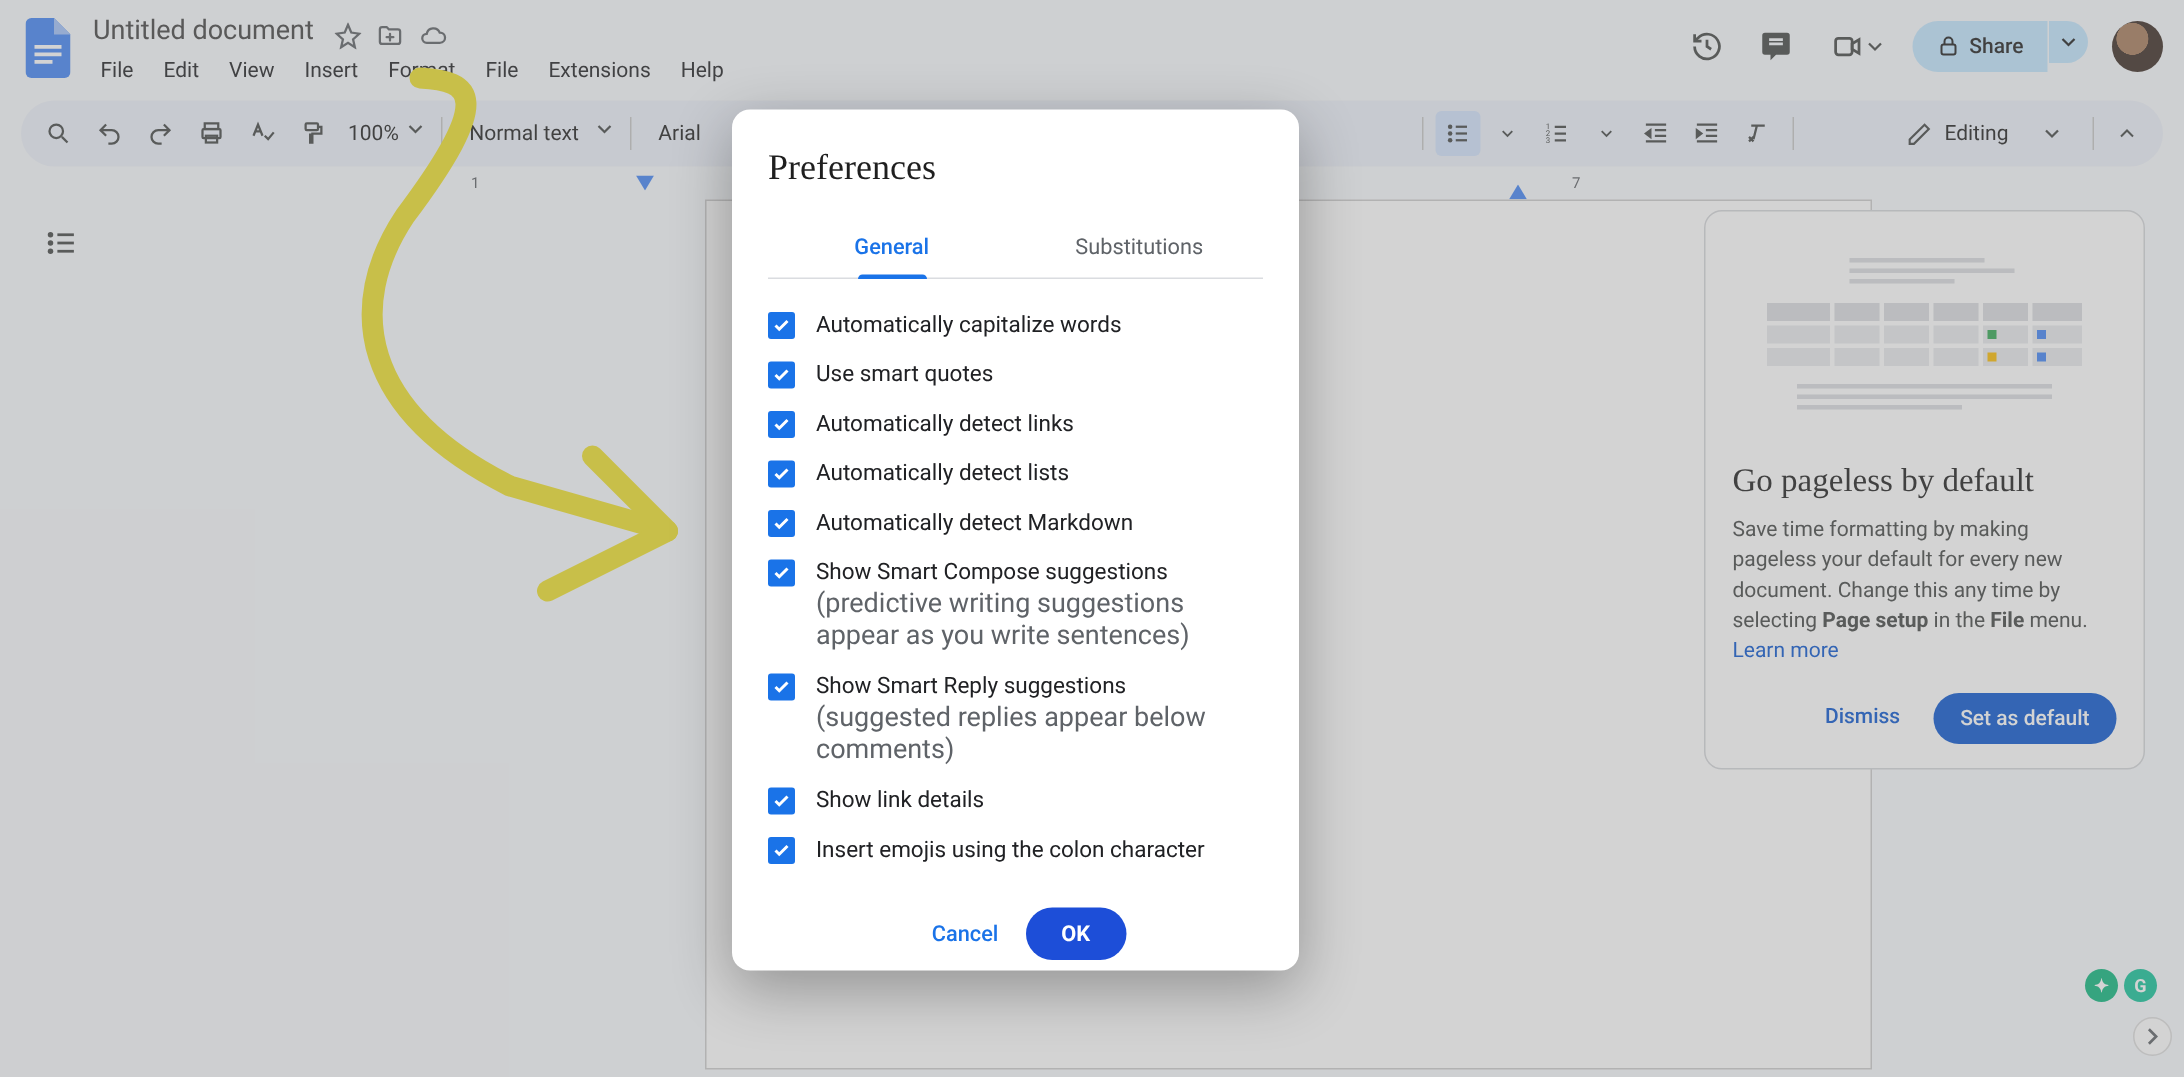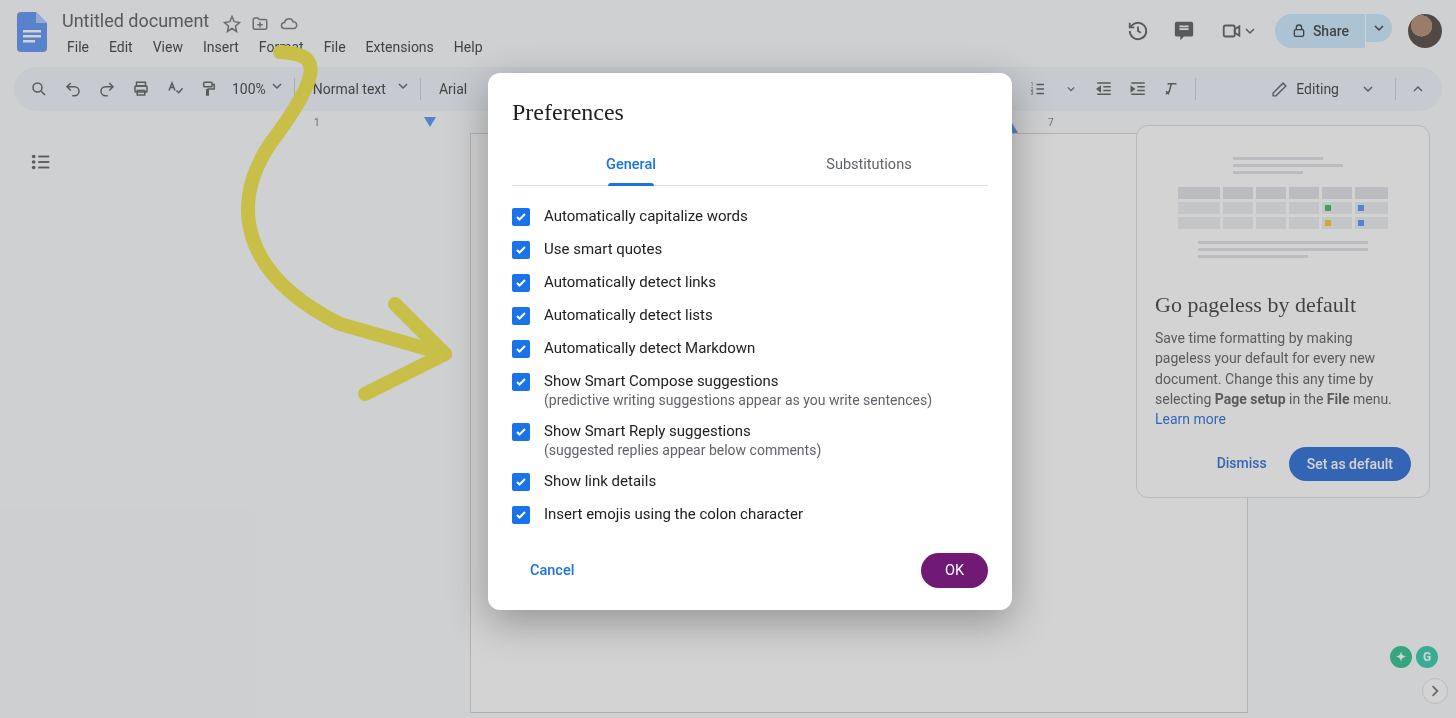--- a/index.html
+++ b/index.html
@@ -33,42 +33,42 @@
   .ruler{height:18px;margin:4px 14px 0 54px;position:relative;color:#5f6368;font-size:10px}
   .ruler span{position:absolute;top:2px}
   .vruler{position:absolute;left:14px;top:132px;bottom:0;width:18px;color:#5f6368;font-size:10px}
   .workspace{display:flex;position:relative}
   .side-tab{position:absolute;left:30px;top:18px;color:#444746}
   .page-wrap{flex:1;display:flex;justify-content:center;padding-top:0}
   .page{width:778px;min-height:580px;background:#fff;margin-left:262px;margin-top:0;border:1px solid #ccc;padding:100px 90px 40px 90px;font-family:Arial,sans-serif}
   .page h1{font-size:26px;font-weight:400;color:#000}
   .page ul{margin-top:32px;padding-left:30px;font-size:14.5px;color:#000}
   
-  .card{position:absolute;right:26px;top:125px;width:294px;border:1px solid #d5d7da;border-radius:12px;background:#fff;padding:18px 18px 16px}
+  .card{position:absolute;right:26px;top:140px;width:294px;border:1px solid #d5d7da;border-radius:12px;background:#fff;padding:18px 18px 16px}
   .card-img{height:134px;display:flex;align-items:center;justify-content:center;margin-bottom:14px}
   .card h2{font:400 22px "Google Sans";color:#1f1f1f;margin-bottom:10px}
   .card p{font-size:14px;color:#444746;line-height:1.45}
   .card .actions{display:flex;justify-content:flex-end;gap:10px;margin-top:18px}
   .txt-btn{color:#0b57d0;font-weight:500;padding:8px 12px;border-radius:20px;font-size:14px}
   .primary-btn{background:#0b57d0;color:#fff;font-weight:500;padding:9px 18px;border-radius:20px;font-size:14px}
   
   .anno{position:absolute;z-index:40;pointer-events:none}
   
-  .dialog{position:absolute;left:488px;top:73px;width:524px;background:#fff;border-radius:12px;z-index:60;box-shadow:0 12px 40px rgba(0,0,0,.3);padding:26px 24px 22px}
+  .dialog{position:absolute;left:488px;top:73px;width:378px;background:#fff;border-radius:12px;z-index:60;box-shadow:0 12px 40px rgba(0,0,0,.3);padding:26px 24px 7px}
   .dialog h2{font:400 24px "Google Sans";color:#1f1f1f;margin-bottom:22px}
   .tabs{display:flex;border-bottom:1px solid #dadce0;margin-bottom:14px}
   .tab{flex:1;text-align:center;padding:8px 0 12px;font-size:14.5px;color:#5f6368;position:relative}
   .tab.active{color:#1a73e8;font-weight:500}
   .tab.active::after{content:"";position:absolute;bottom:-1px;left:50%;transform:translateX(-50%);width:46px;height:3px;background:#1a73e8;border-radius:3px 3px 0 0}
   .opt{display:flex;align-items:flex-start;gap:14px;padding:7px 0}
   .cb{width:18px;height:18px;background:#1a73e8;border-radius:2px;flex-shrink:0;display:flex;align-items:center;justify-content:center;margin-top:1px}
   .opt-l{font-size:15px;color:#202124}
-  .opt-s{font-size:14px;color:#5f6368;margin-top:2px}
-  .dialog .actions{display:flex;justify-content:space-between;gap:0;margin-top:22px}
-  .ok-btn{background:#701a75;color:#fff;border-radius:24px;padding:9px 24px;font-size:14.5px;font-weight:400}
+  .opt-s{font-size:18px;color:#5f6368;margin-top:2px}
+  .dialog .actions{display:flex;justify-content:center;gap:0;margin-top:22px}
+  .ok-btn{background:#1d4ed8;color:#fff;border-radius:24px;padding:9px 24px;font-size:14.5px;font-weight:700}
   .cancel-btn{color:#1a73e8;padding:9px 18px;font-size:14.5px;font-weight:500}
   .badge{position:absolute;right:18px;bottom:50px;display:flex;gap:4px;z-index:45}
   .badge span{width:22px;height:22px;border-radius:50%;display:flex;align-items:center;justify-content:center;font-size:12px;font-weight:700}
   .chevup{position:absolute;right:8px;bottom:14px;width:26px;height:26px;border-radius:50%;background:#fff;border:1px solid #ddd;display:flex;align-items:center;justify-content:center;z-index:45;color:#5f6368}
   svg{display:block}
 </style>
 </head>
 <body>
 
 <div class="hdr">

